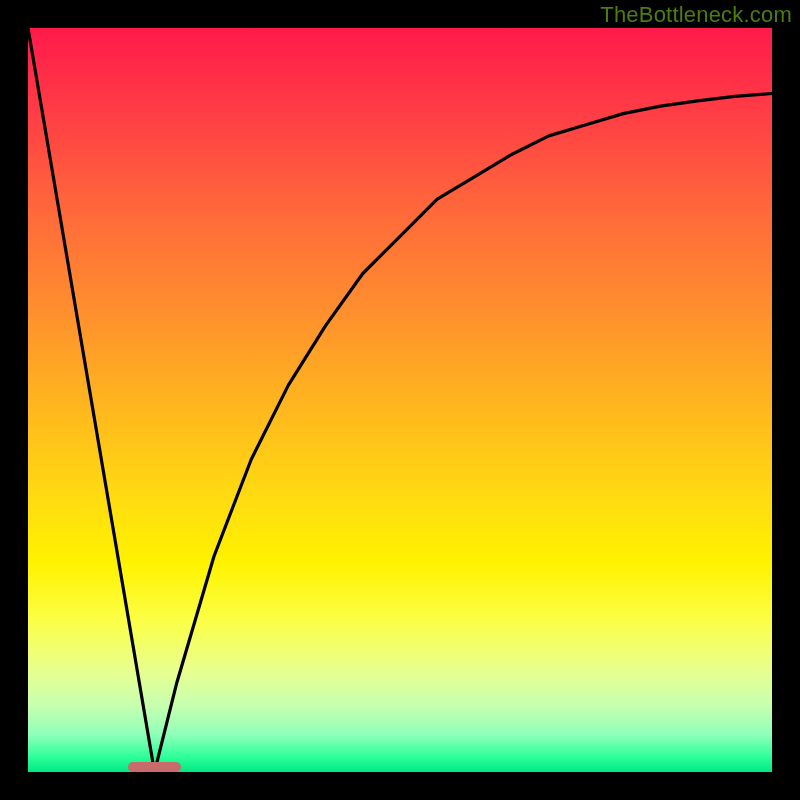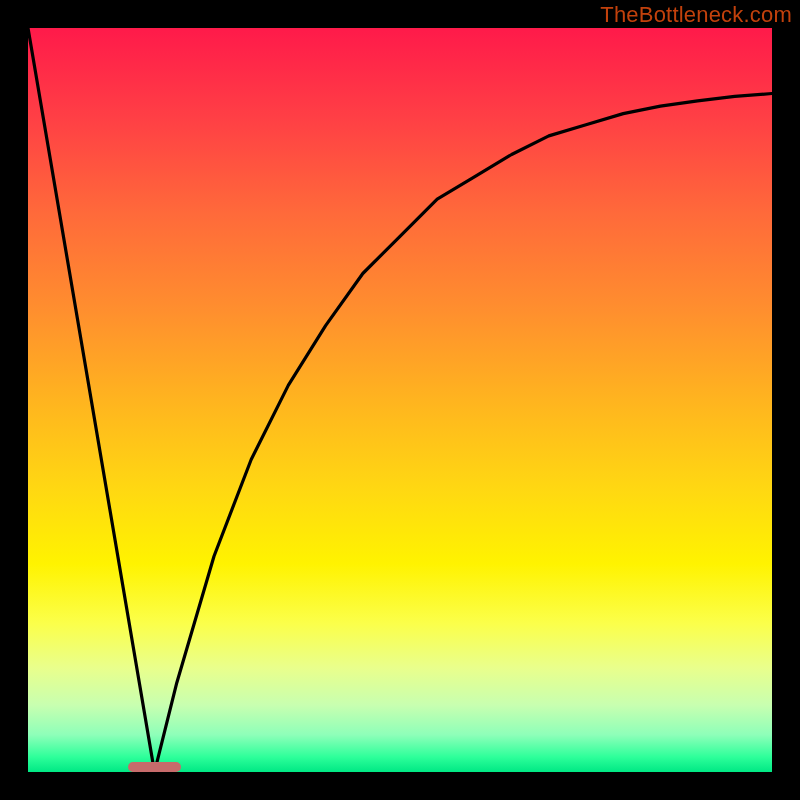--- a/index.html
+++ b/index.html
@@ -52,21 +52,21 @@
   }
   .pill {
     position: absolute;
     background: #c76b6b;
     border-radius: 8px;
   }
   .watermark {
     position: absolute;
     top: 2px;
     right: 8px;
-    color: #c2410c;
+    color: #4d7c0f;
     font-size: 22px;
     font-weight: 500;
     letter-spacing: 0.2px;
     user-select: none;
   }
 </style>
 </head>
 <body>
 
 <div class="stage">

